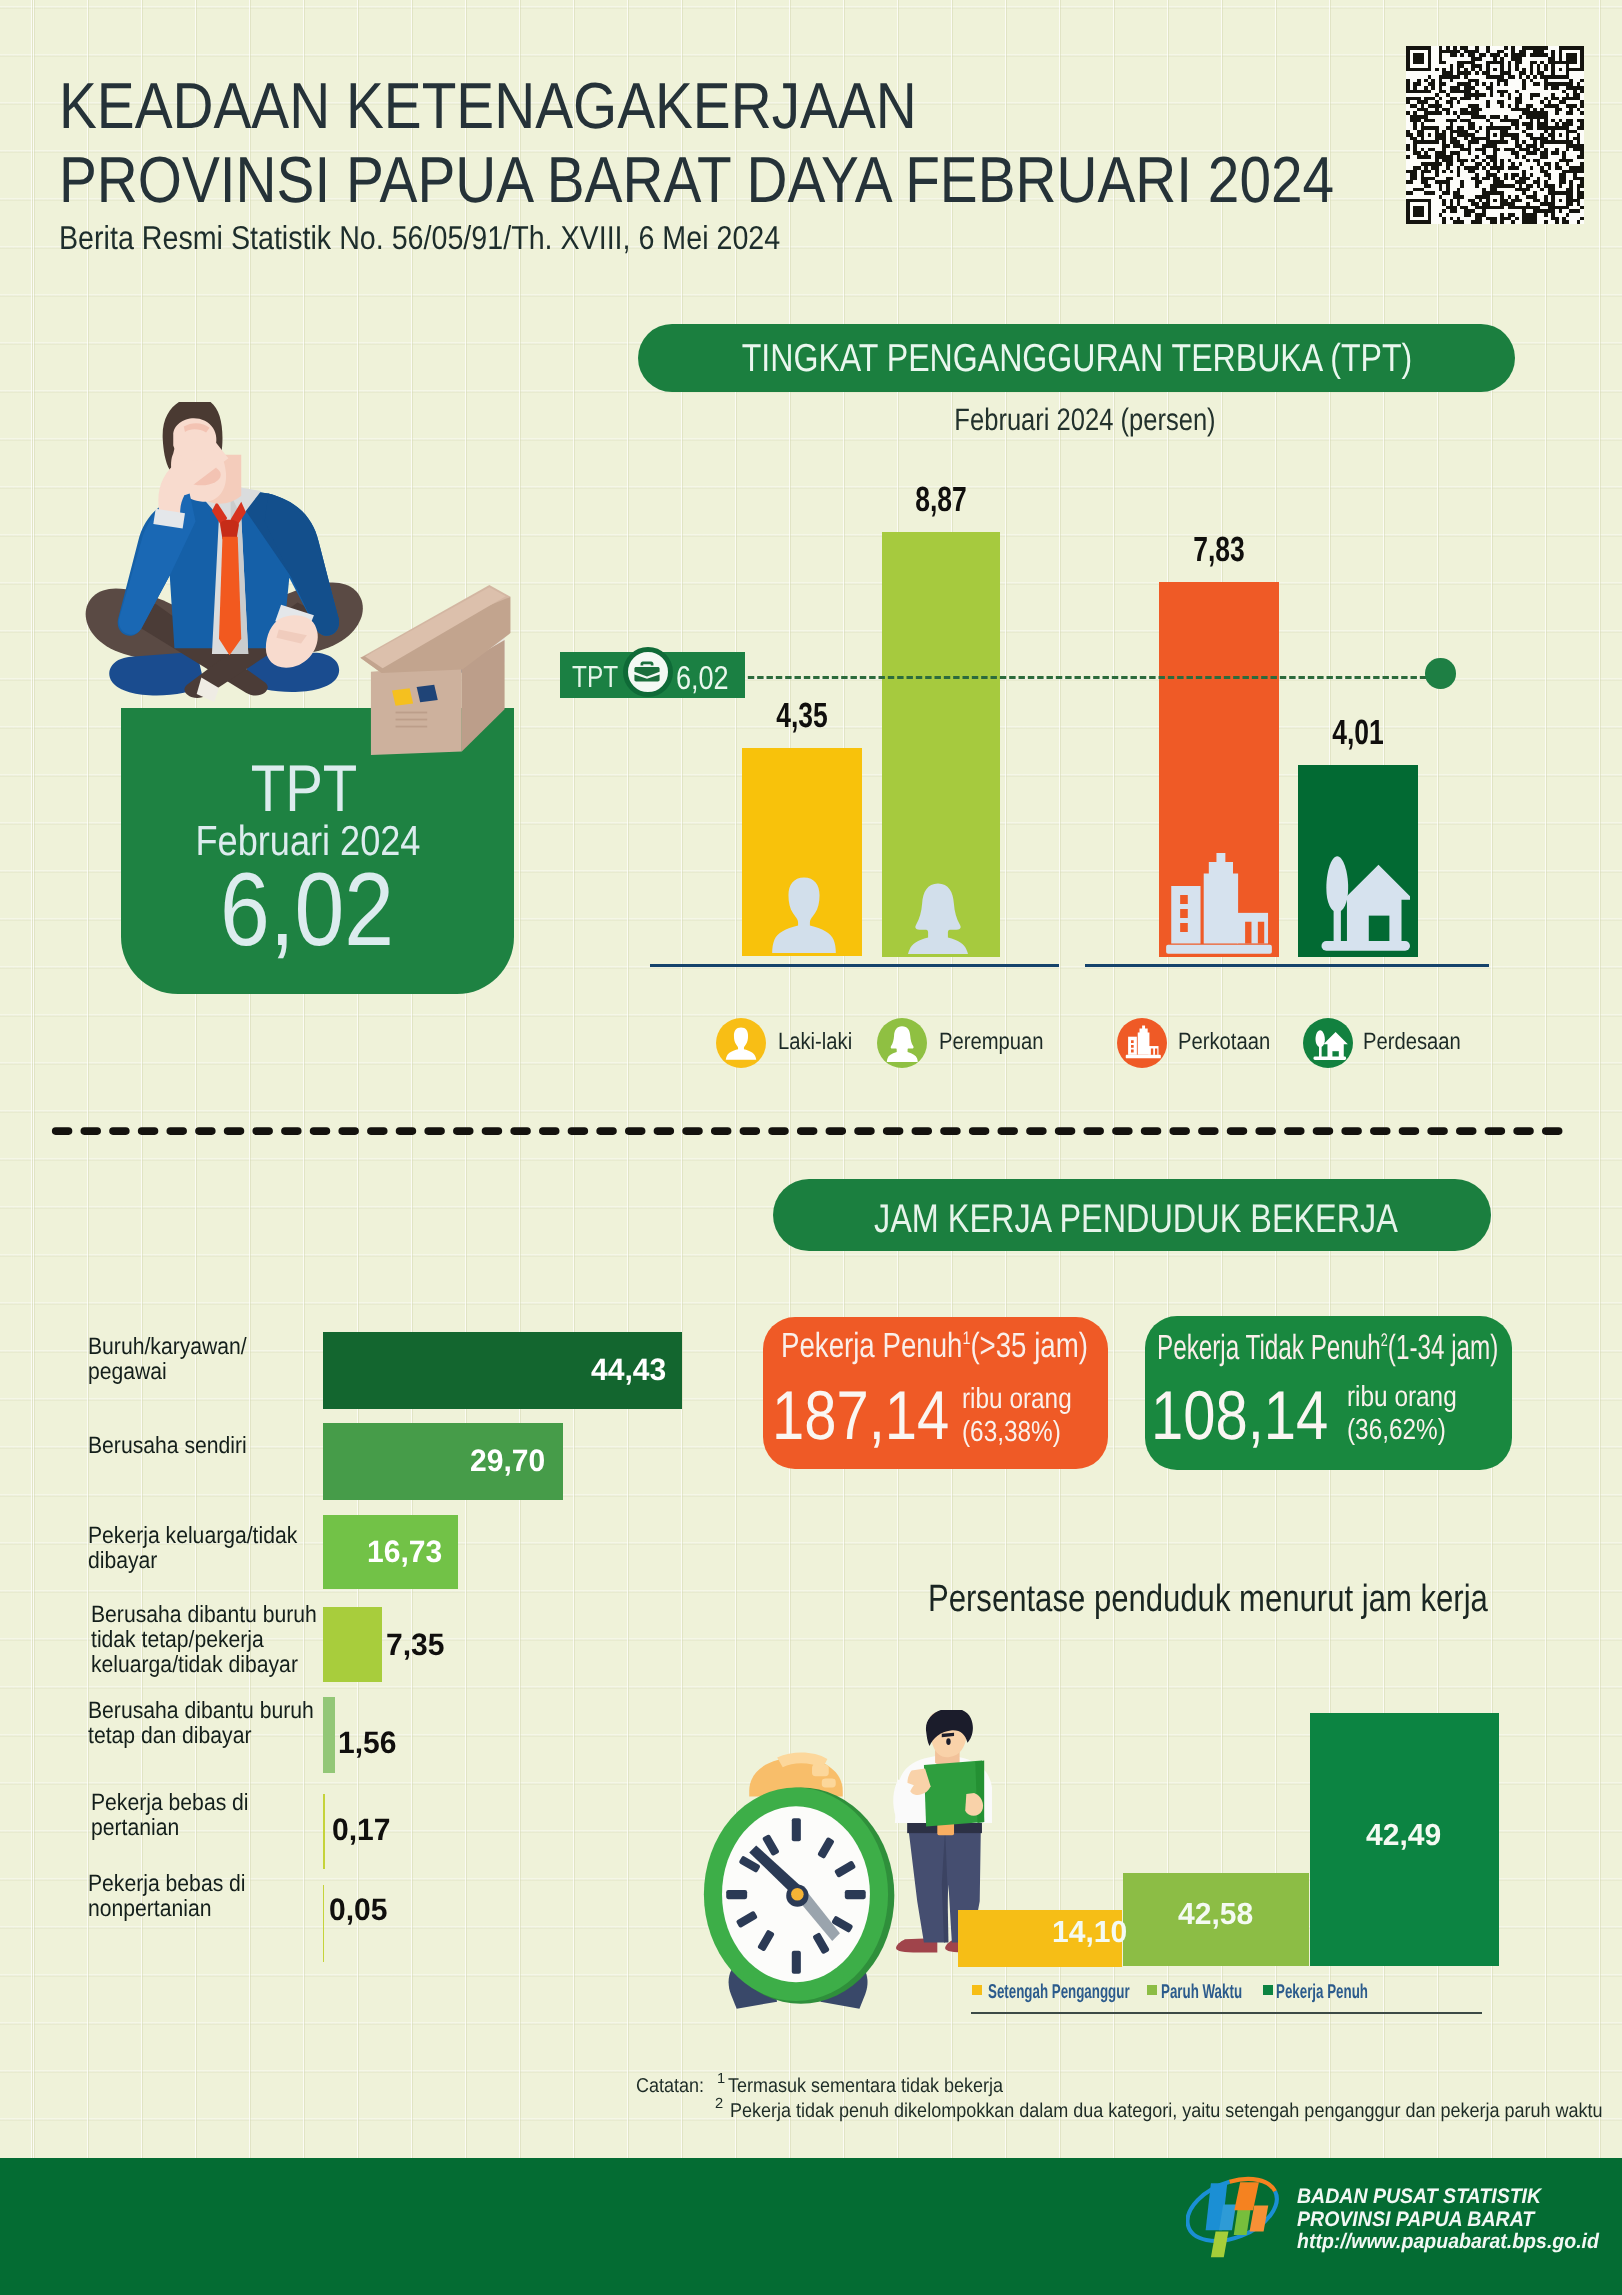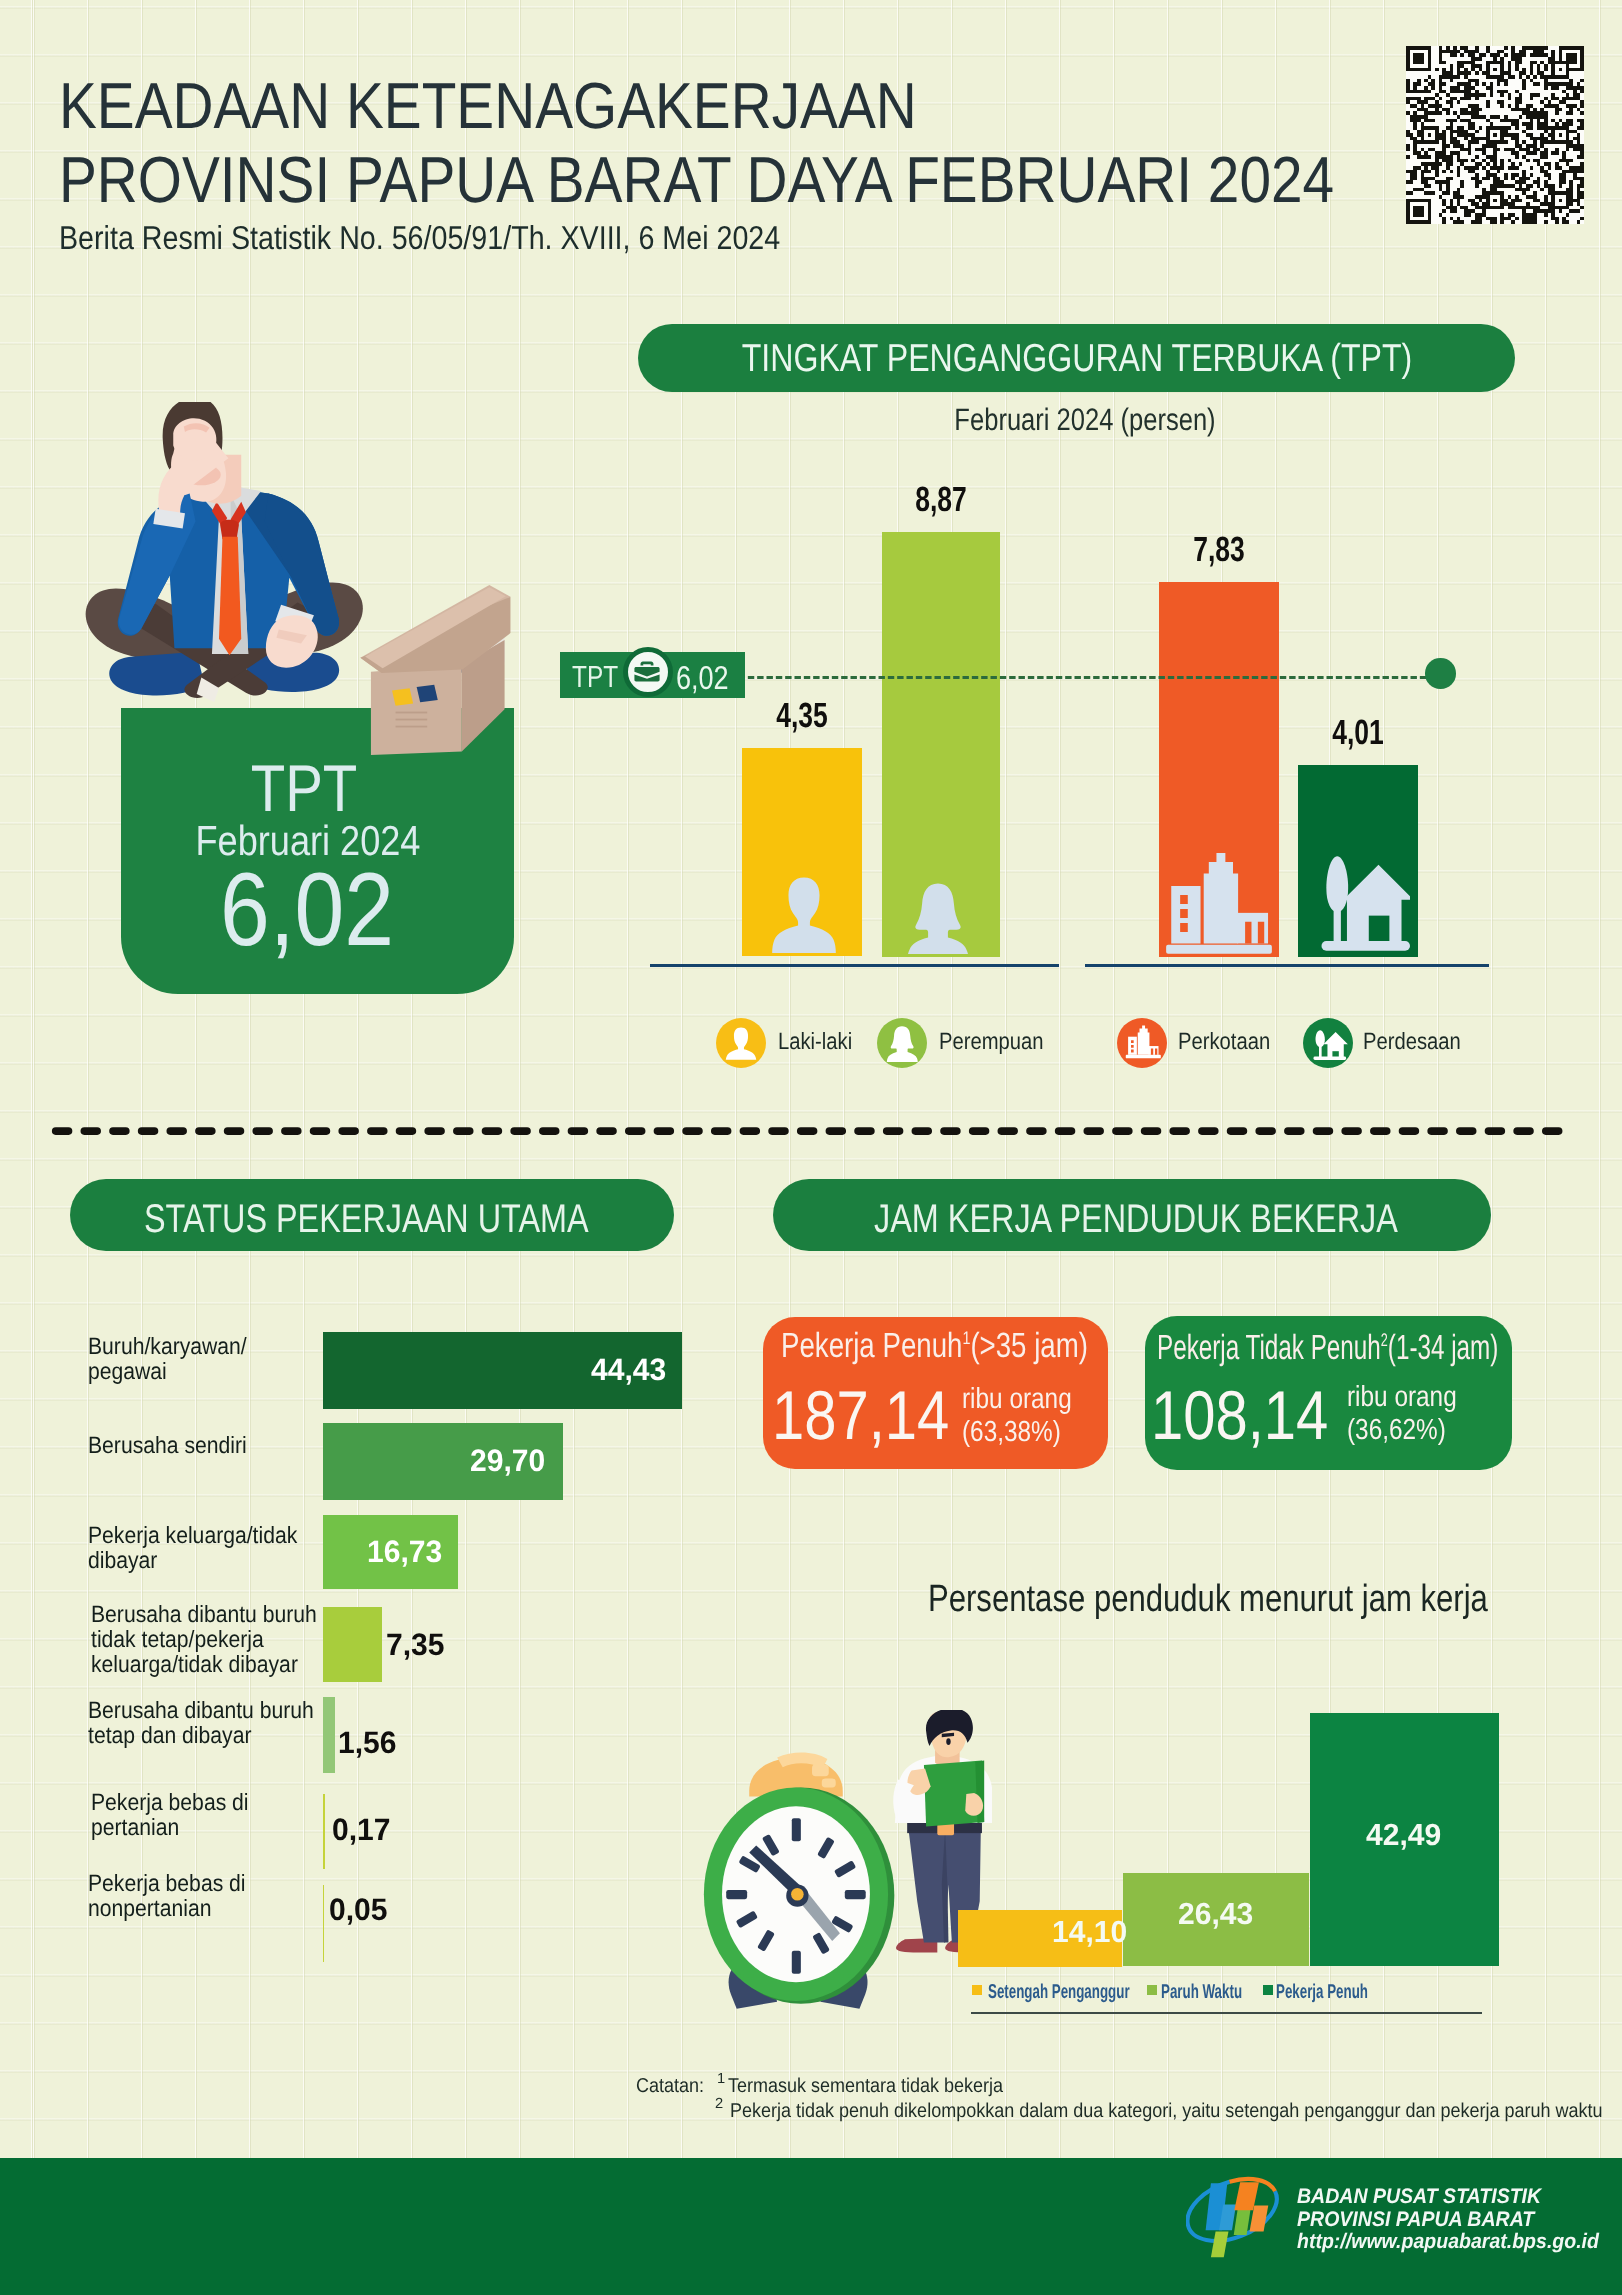--- a/index.html
+++ b/index.html
@@ -198,21 +198,21 @@
   </g>
 </svg>
 
   </div>
 
   <div class="abs" id="hchtitle">Persentase penduduk menurut jam kerja</div>
   <div class="abs hcbar" style="left:958px;top:1910px;width:164px;height:57px;background:#F6BE16;"></div>
   <div class="abs hcbar" style="left:1123px;top:1873px;width:186px;height:93px;background:#8CBD45;"></div>
   <div class="abs hcbar" style="left:1310px;top:1713px;width:189px;height:253px;background:#0C8442;"></div>
   <div class="abs hcval" style="left:1052px;top:1915px;">14,10</div>
-  <div class="abs hcval" style="left:1178px;top:1897px;">26,43</div>
+  <div class="abs hcval" style="left:1178px;top:1897px;">42,58</div>
   <div class="abs hcval" style="left:1366px;top:1818px;">42,49</div>
   <div class="abs hcsq" style="left:972px;top:1985px;background:#F6BE16;"></div>
   <div class="abs hcleg" style="left:988px;top:1981px;">Setengah Penganggur</div>
   <div class="abs hcsq" style="left:1147px;top:1985px;background:#8CBD45;"></div>
   <div class="abs hcleg" style="left:1161px;top:1981px;">Paruh Waktu</div>
   <div class="abs hcsq" style="left:1263px;top:1985px;background:#0C8442;"></div>
   <div class="abs hcleg" style="left:1276px;top:1981px;">Pekerja Penuh</div>
   <div class="abs" id="hcaxis"></div>
 
   <div class="wcard" style="left:763px;top:1317px;width:345px;height:152px;background:#EF5A26;"></div>
@@ -259,23 +259,20 @@
 pertanian</div>
   <div class="abs hbval" style="left:332px;top:1812px;color:#100F0D;">0,17</div>
   <div class="abs hbar" style="top:1885px;width:1.2px;height:77px;background:#C5D33A;"></div>
   <div class="abs hblab" style="left:88px;top:1871px;">Pekerja bebas di
 nonpertanian</div>
   <div class="abs hbval" style="left:329px;top:1892px;color:#100F0D;">0,05</div>
 
   <div class="abs" id="divider"><svg width="1519" height="8.2" viewBox="0 0 2590 14">
         <line x1="6" y1="7" x2="2584" y2="7" stroke="#14120E" stroke-width="13" stroke-linecap="round" stroke-dasharray="22 27"></line>
       </svg></div>
-  <div class="secpill" style="left:70px;top:1179px;width:604px;">
-    <span style="left:74px;">STATUS PEKERJAAN UTAMA</span>
-  </div>
   <div class="secpill" style="left:773px;top:1179px;width:718px;">
     <span style="left:101px;">JAM KERJA PENDUDUK BEKERJA</span>
   </div>
 
   <div class="abs" style="left:85px;top:402px;width:282px;height:347px;">
 <svg width="282" height="347" viewBox="0 0 480 592" style="position:absolute;left:0;top:0;">
 
   <path fill="#5A4A44" d="M4 380 C-8 348 12 318 52 318 C96 318 162 346 234 396 L256 448 L106 438 C46 432 14 406 4 380z"></path>
   <path fill="#5A4A44" d="M470 370 C482 338 462 308 422 308 C378 308 310 338 240 388 L218 440 L368 430 C428 424 460 396 470 370z"></path>
 

